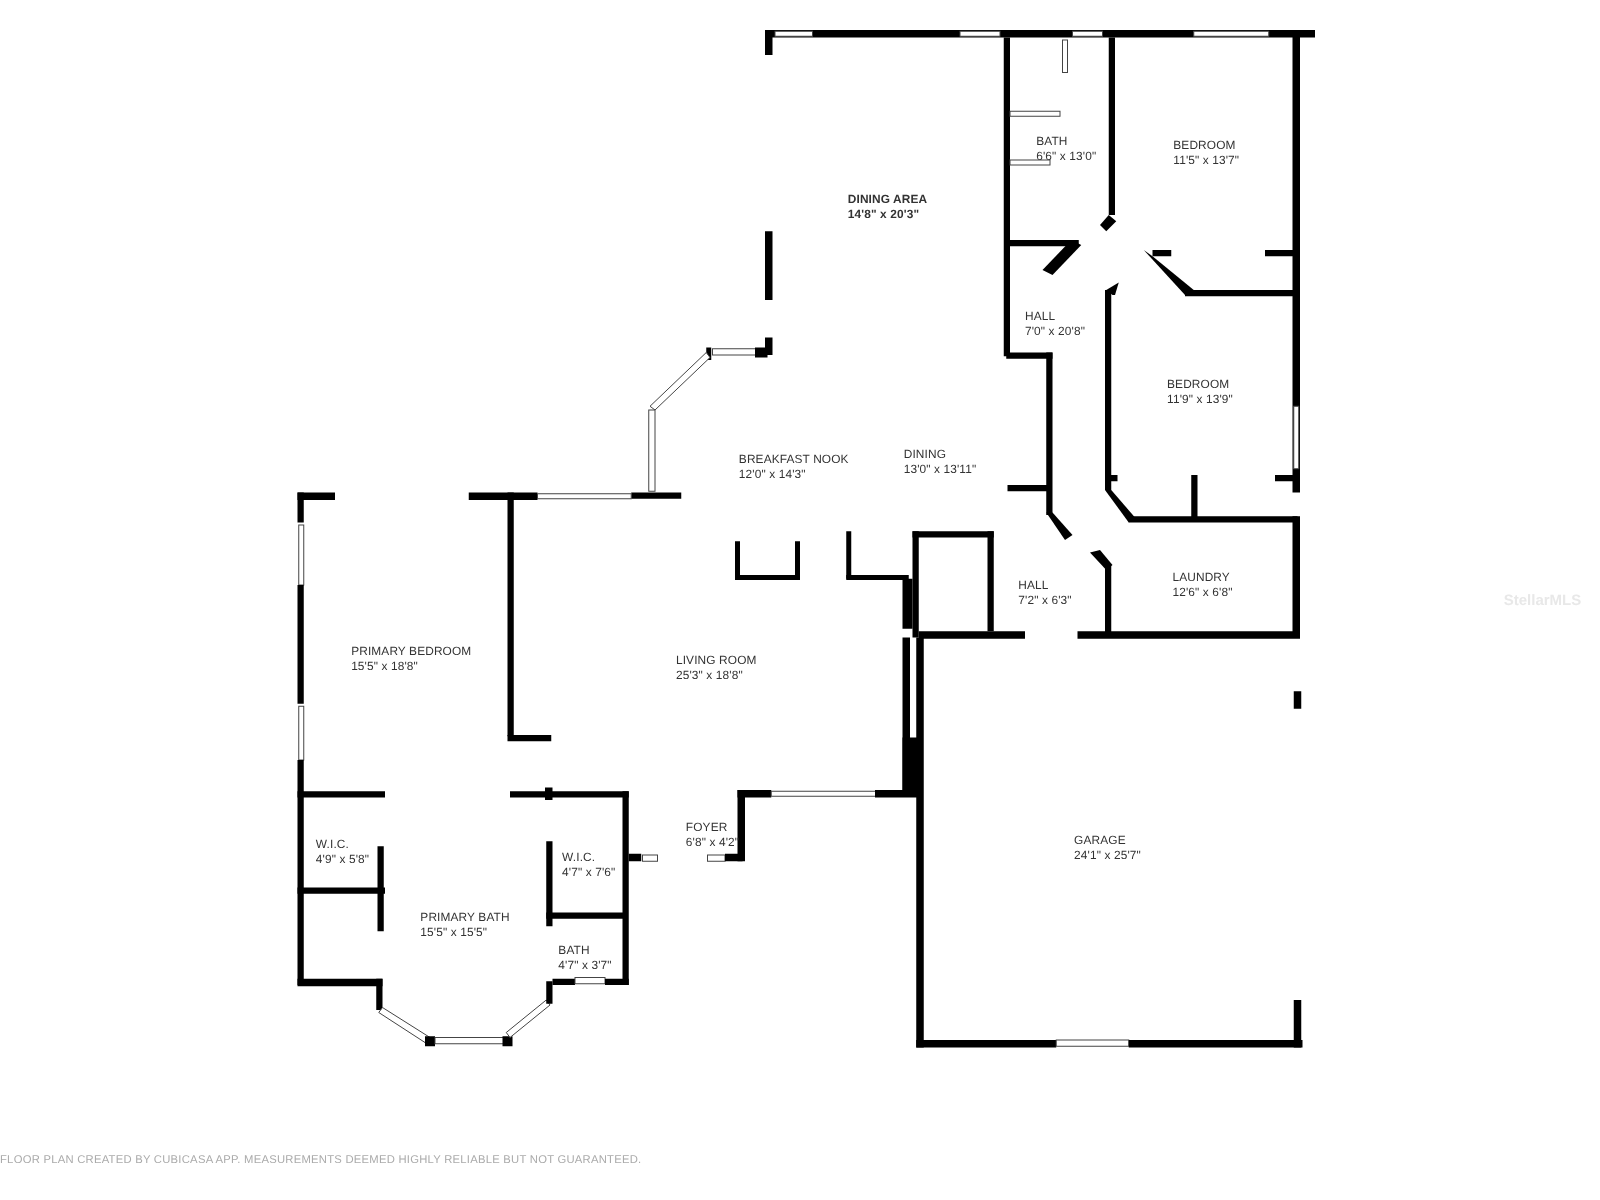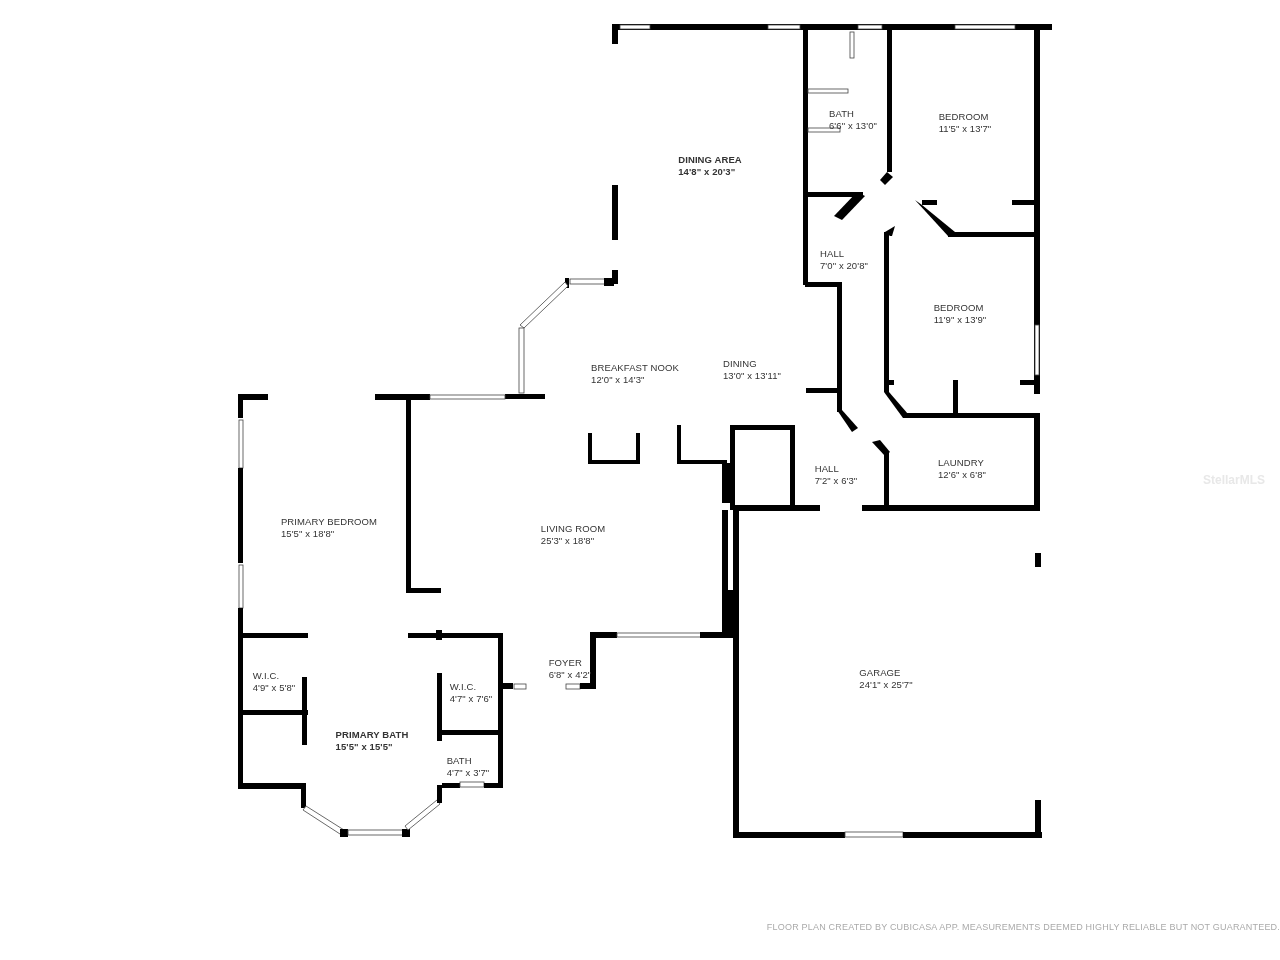--- a/index.html
+++ b/index.html
@@ -3,21 +3,21 @@
 <meta charset="utf-8">
 <style>
   html, body { margin:0; padding:0; background:#ffffff; }
   body { width:1280px; height:960px; position:relative; overflow:hidden; font-family:"Liberation Sans", sans-serif; }
   svg.plan { position:absolute; left:0; top:0; }
   .wall { fill:#000; }
   .win { fill:#fff; stroke:#444; stroke-width:0.8; }
   .label { position:absolute; text-align:left; color:#333; font-size:9.5px; line-height:12px; transform:translateX(-50%); white-space:nowrap; letter-spacing:0.1px; }
   .label .name { display:block; }
   .label .dim { display:block; }
-  .footer { position:absolute; left:0; width:1280px; top:922px; text-align:right; color:#aaa; font-size:9px; letter-spacing:0.2px; }
+  .footer { position:absolute; left:0; width:1280px; top:922px; text-align:left; color:#aaa; font-size:9px; letter-spacing:0.2px; }
   .watermark { position:absolute; left:1203px; top:473px; color:#e8e8e8; font-size:12px; font-weight:bold; }
 </style>
 </head>
 <body>
 
 <svg class="plan" width="1280" height="960" viewBox="0 0 1280 960">
   <g>
 
     <rect class="wall" x="612" y="24" width="6" height="20"></rect>
     <rect class="wall" x="612" y="185" width="6" height="55"></rect>
@@ -171,21 +171,21 @@
   <span class="dim">15'5" x 18'8"</span>
 </div>
 <div class="label" style="left:573px; top:523px;">
   <span class="name">LIVING ROOM</span>
   <span class="dim">25'3" x 18'8"</span>
 </div>
 <div class="label" style="left:274px; top:670px;">
   <span class="name">W.I.C.</span>
   <span class="dim">4'9" x 5'8"</span>
 </div>
-<div class="label" style="left:372px; top:729px;font-weight:bold;">
+<div class="label" style="left:372px; top:729px;">
   <span class="name">PRIMARY BATH</span>
   <span class="dim">15'5" x 15'5"</span>
 </div>
 <div class="label" style="left:471px; top:681px;">
   <span class="name">W.I.C.</span>
   <span class="dim">4'7" x 7'6"</span>
 </div>
 <div class="label" style="left:546px; top:657px;margin-left:24px;">
   <span class="name">FOYER</span>
   <span class="dim">6'8" x 4'2"</span>

